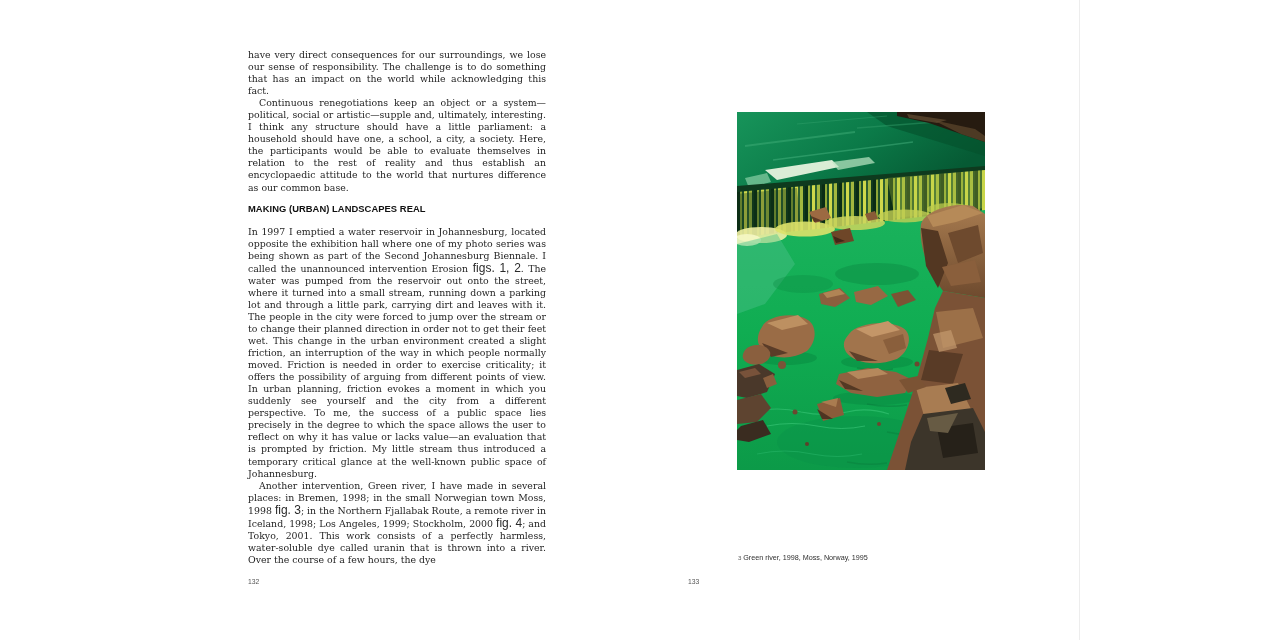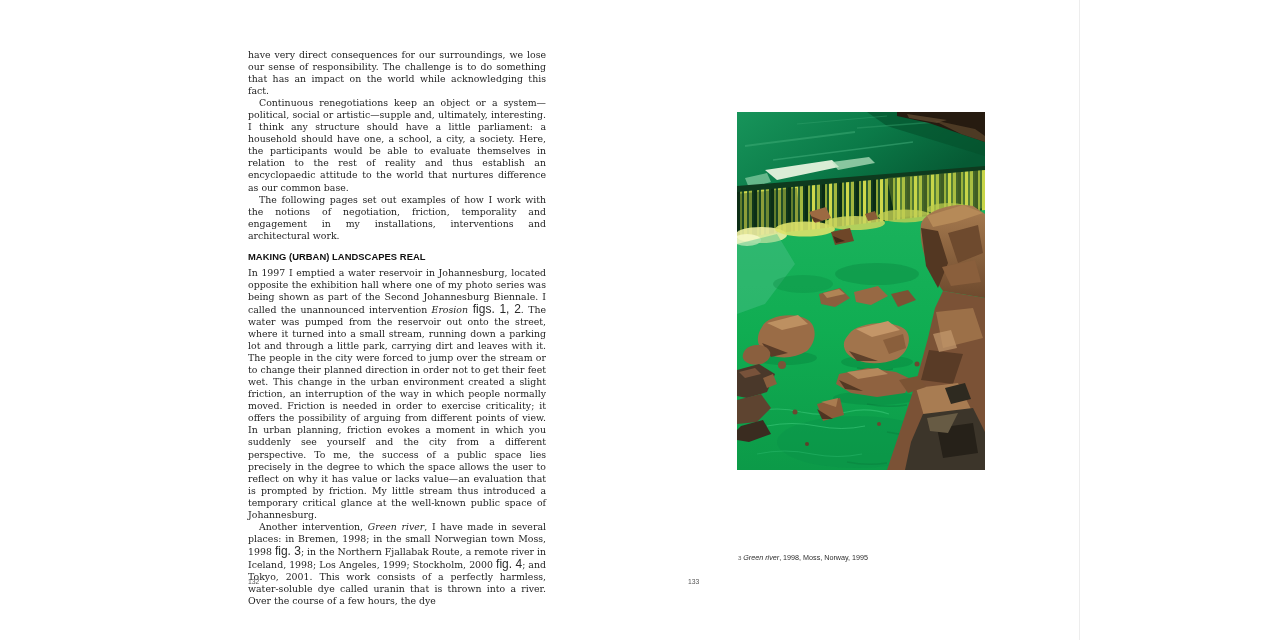--- a/index.html
+++ b/index.html
@@ -16,28 +16,28 @@
   .text-column {
     position:absolute; left:248px; top:49px; width:298px;
     font-family:"DejaVu Serif", serif;
     font-size:9.4px; line-height:12.05px;
     color:#1e1e1e;
     text-align:justify;
   }
   .body-p { margin:0; }
   .body-p.indent { text-indent:11px; }
   .col-heading {
-    margin:9px 0 4px 0;
+    margin:9px 0 11px 0;
     font-family:"Liberation Sans", sans-serif;
     font-size:9.4px; font-weight:700;
     letter-spacing:0.05px;
     color:#101010;
   }
   .seg-n { }
-  .seg-i { font-style:italic; }
+  .seg-i { }
   .seg-f {
     font-family:"Liberation Sans", sans-serif;
     font-size:12px; color:#2a2a2a;
   }
 
   
   .page-num {
     position:absolute; top:578px;
     font-family:"Liberation Sans", sans-serif;
     font-size:6.8px; color:#555;
@@ -65,21 +65,20 @@
 </style>
 </head>
 <body>
 
 <div class="spread">
 
   <main>
     <div class="text-column">
         <p class="body-p"><span class="seg-n">have very direct consequences for our surroundings, we lose our sense of responsibility. The challenge is to do something that has an impact on the world while acknowledging this fact.</span></p>
         <p class="body-p indent"><span class="seg-n">Continuous renegotiations keep an object or a system—political, social or artistic—supple and, ultimately, interesting. I think any structure should have a little parliament: a household should have one, a school, a city, a society. Here, the participants would be able to evaluate themselves in relation to the rest of reality and thus establish an encyclopaedic attitude to the world that nurtures difference as our common base.</span></p>
-        <p class="body-p indent"><span class="seg-n">The following pages set out examples of how I work with the notions of negotiation, friction, temporality and engagement in my installations, interventions and architectural work.</span></p>
         <h2 class="col-heading">MAKING (URBAN) LANDSCAPES REAL</h2>
         <p class="body-p"><span class="seg-n">In 1997 I emptied a water reservoir in Johannesburg, located opposite the exhibition hall where one of my photo series was being shown as part of the Second Johannesburg Biennale. I called the unannounced intervention </span><span class="seg-i">Erosion</span><span class="seg-f"> figs. 1, 2</span><span class="seg-n">. The water was pumped from the reservoir out onto the street, where it turned into a small stream, running down a parking lot and through a little park, carrying dirt and leaves with it. The people in the city were forced to jump over the stream or to change their planned direction in order not to get their feet wet. This change in the urban environment created a slight friction, an interruption of the way in which people normally moved. Friction is needed in order to exercise criticality; it offers the possibility of arguing from different points of view. In urban planning, friction evokes a moment in which you suddenly see yourself and the city from a different perspective. To me, the success of a public space lies precisely in the degree to which the space allows the user to reflect on why it has value or lacks value—an evaluation that is prompted by friction. My little stream thus introduced a temporary critical glance at the well-known public space of Johannesburg.</span></p>
         <p class="body-p indent"><span class="seg-n">Another intervention, </span><span class="seg-i">Green river</span><span class="seg-n">, I have made in several places: in Bremen, 1998; in the small Norwegian town Moss, 1998 </span><span class="seg-f">fig. 3</span><span class="seg-n">; in the Northern Fjallabak Route, a remote river in Iceland, 1998; Los Angeles, 1999; Stockholm, 2000 </span><span class="seg-f">fig. 4</span><span class="seg-n">; and Tokyo, 2001. This work consists of a perfectly harmless, water-soluble dye called uranin that is thrown into a river. Over the course of a few hours, the dye</span></p>
       </div>
     <div class="page-num pn-left">132</div>
   </main>
 
   <section>
     <figure class="photo-figure">
       <svg width="248" height="358" viewBox="0 0 248 358" role="img" aria-label="Green river photograph">

